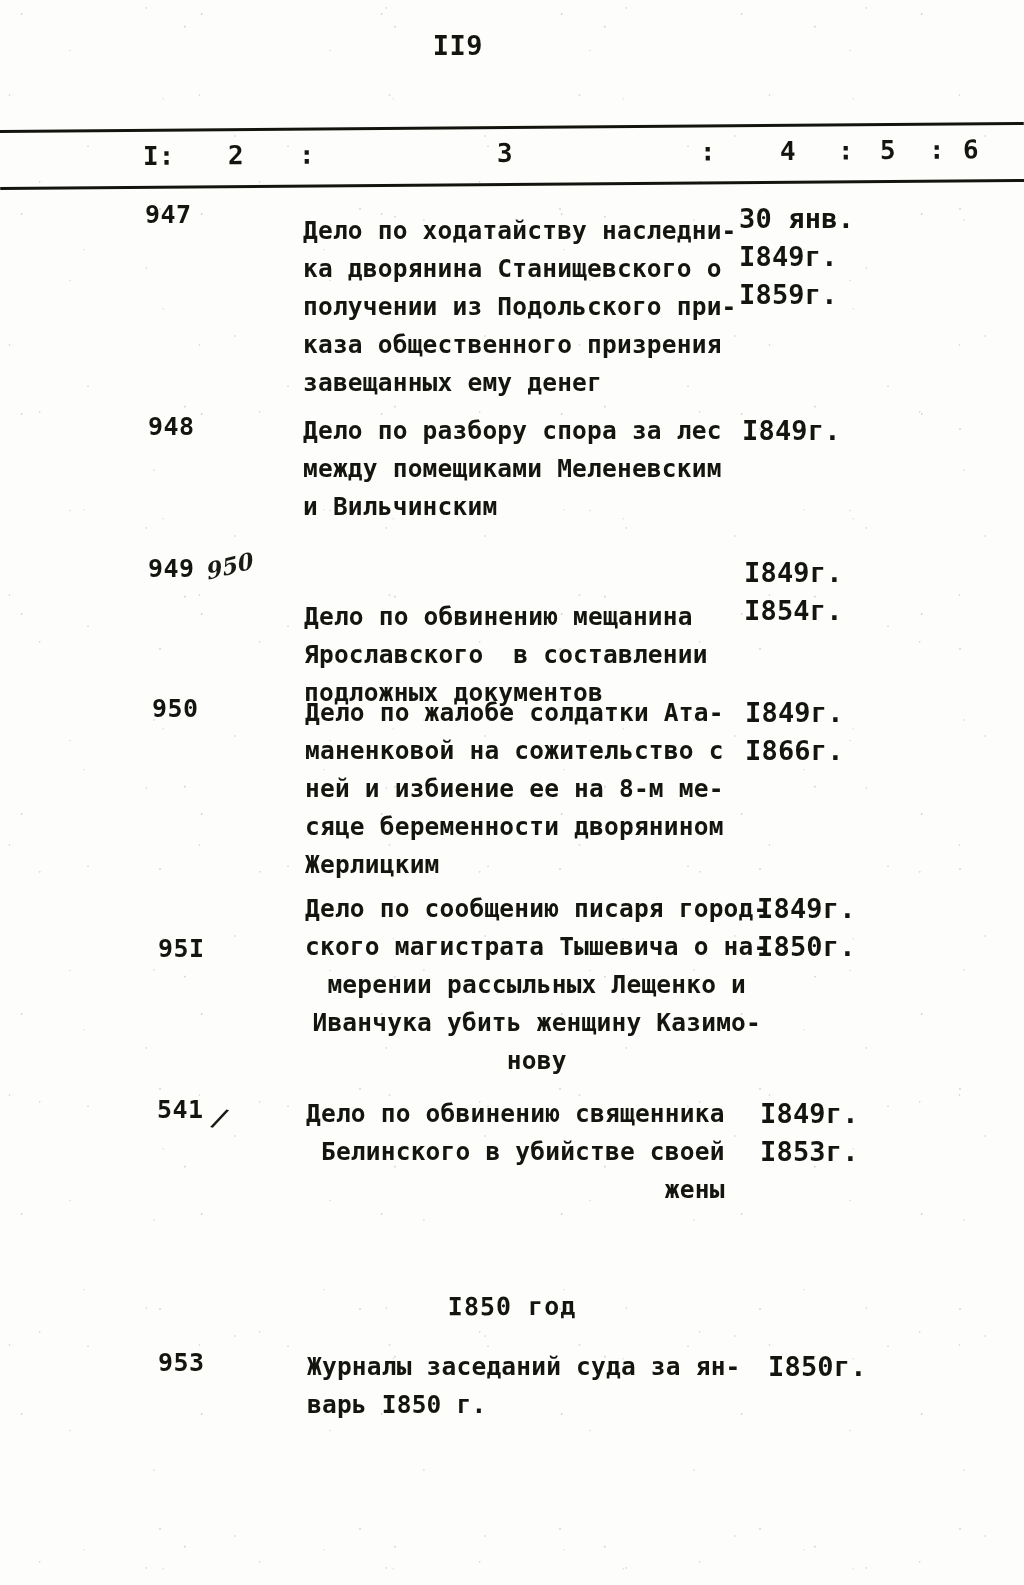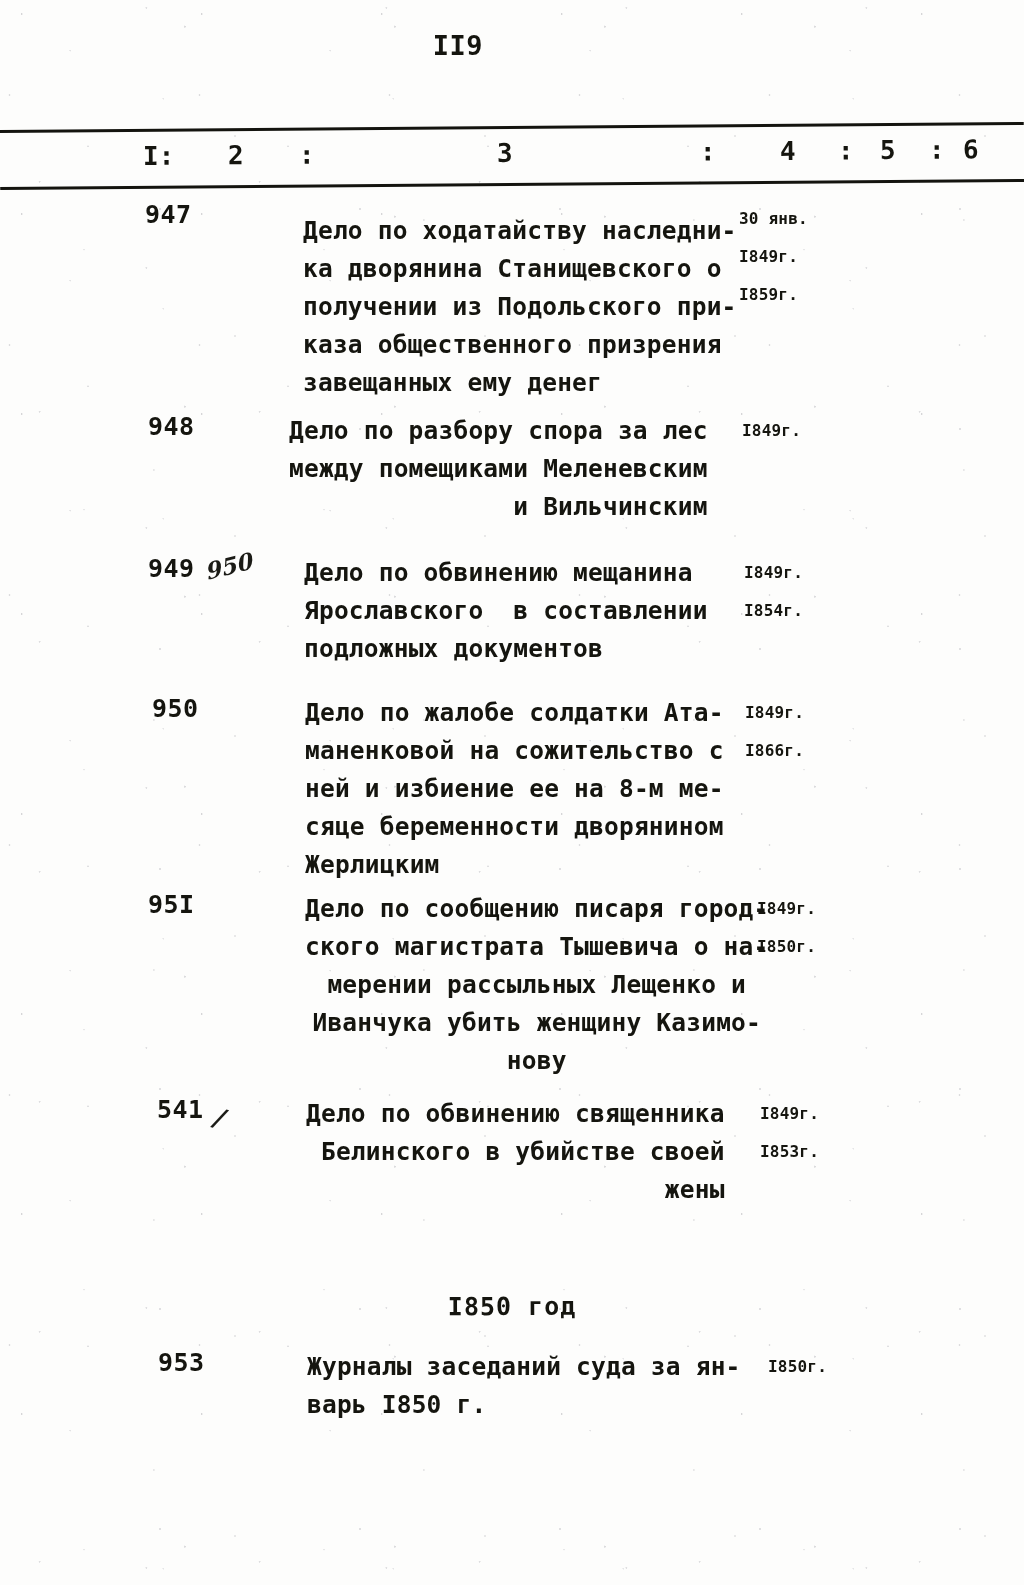--- a/index.html
+++ b/index.html
@@ -126,21 +126,21 @@
   .entry-desc {
     position: absolute;
     font-size: 24.5px;
     font-weight: 700;
     line-height: 38px;
     letter-spacing: 0.2px;
     white-space: pre;
   }
   .entry-dates {
     position: absolute;
-    font-size: 16px;
+    font-size: 27px;
     font-weight: 700;
     line-height: 38px;
     letter-spacing: 0.2px;
     white-space: pre;
     text-align: left;
   }
 
   
   #year-heading {
     position: absolute;
@@ -185,46 +185,46 @@
 ка дворянина Станищевского о
 получении из Подольского при-
 каза общественного призрения
 завещанных ему денег</div>
       <div class="entry-dates" style="left: 739px;">30 янв.
 I849г.
 I859г.</div>
     </div>
     <div class="entry" style="top: 412px;">
       <div class="entry-num" style="left: 148px;">948</div>
-      <div class="entry-desc" style="left: 289px; text-align: right;">Дело по разбору спора за лес
+      <div class="entry-desc" style="left: 303px;">Дело по разбору спора за лес
 между помещиками Меленевским
 и Вильчинским</div>
       <div class="entry-dates" style="left: 742px;">I849г.</div>
     </div>
     <div class="entry" style="top: 554px;">
       <div class="entry-num" style="left: 148px;">949</div>
       <div class="entry-annot" style="left: 206px; top: -2px;">950</div>
-      <div class="entry-desc" style="left: 304px;">Дело по обвинению мещанина
+      <div class="entry-desc" style="left: 304px; margin-top: 44px;">Дело по обвинению мещанина
 Ярославского  в составлении
 подложных документов</div>
       <div class="entry-dates" style="left: 744px;">I849г.
 I854г.</div>
     </div>
     <div class="entry" style="top: 694px;">
       <div class="entry-num" style="left: 152px;">950</div>
       <div class="entry-desc" style="left: 305px;">Дело по жалобе солдатки Ата-
 маненковой на сожительство с
 ней и избиение ее на 8-м ме-
 сяце беременности дворянином
 Жерлицким</div>
       <div class="entry-dates" style="left: 745px;">I849г.
 I866г.</div>
     </div>
     <div class="entry" style="top: 890px;">
-      <div class="entry-num" style="left: 148px;">95I</div>
+      <div class="entry-num" style="left: 158px; margin-top: 44px;">95I</div>
       <div class="entry-desc" style="left: 305px; text-align: center;">Дело по сообщению писаря город-
 ского магистрата Тышевича о на-
 мерении рассыльных Лещенко и
 Иванчука убить женщину Казимо-
 нову</div>
       <div class="entry-dates" style="left: 757px;">I849г.
 I850г.</div>
     </div>
     <div class="entry" style="top: 1095px;">
       <div class="entry-num" style="left: 157px;">541</div>

